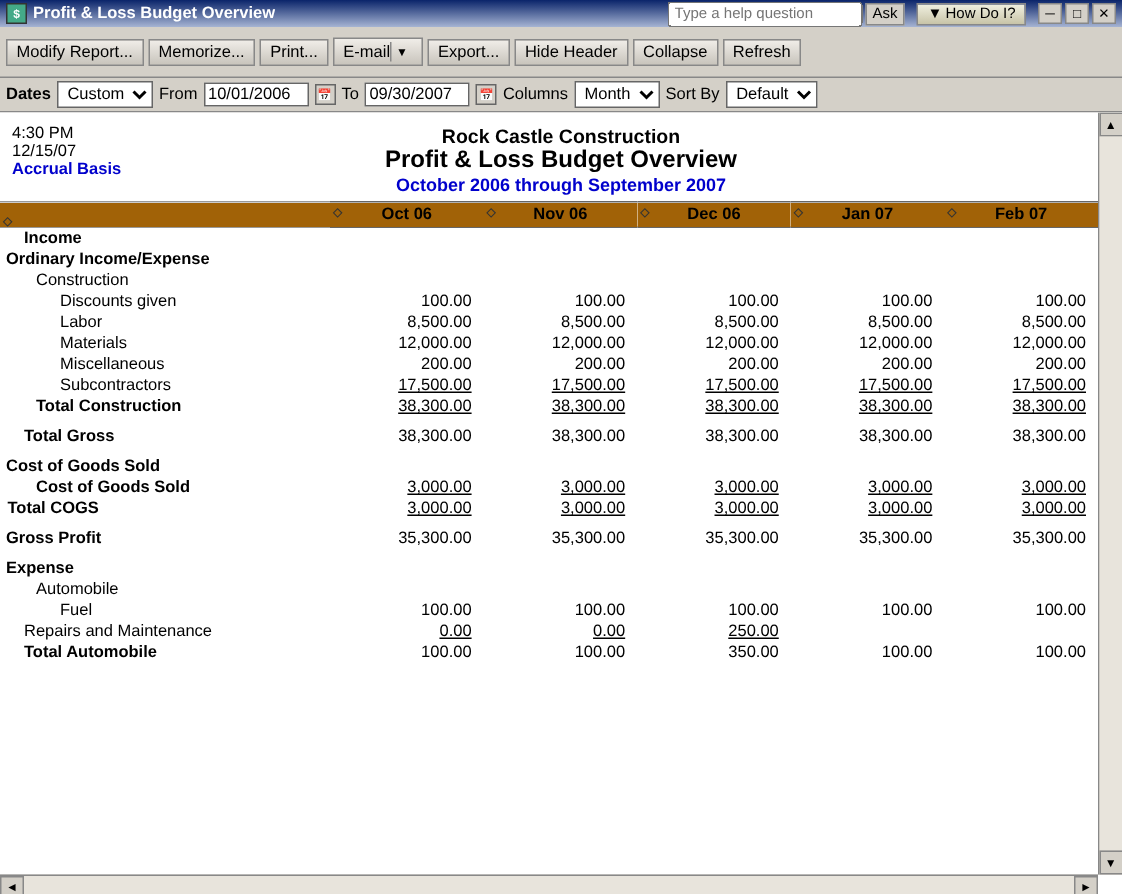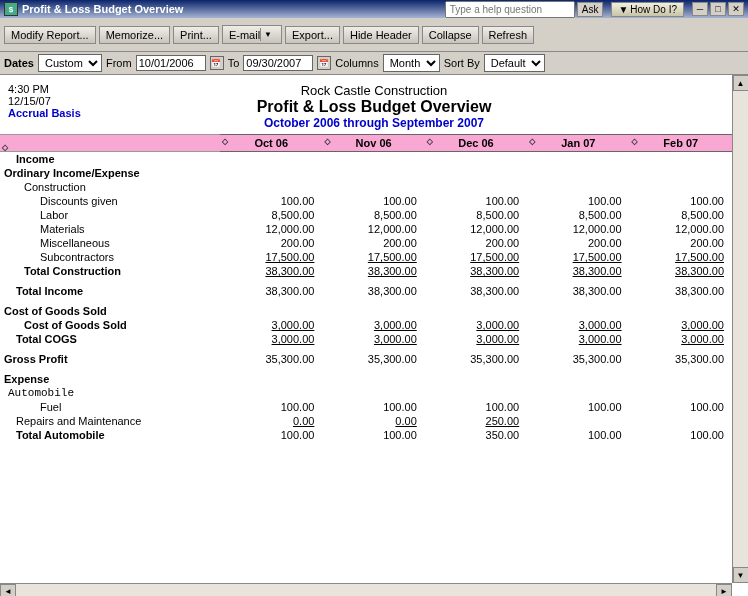--- a/index.html
+++ b/index.html
@@ -145,21 +145,21 @@
       position: relative;
       height: calc(596px - 18px - 30px - 24px);
     }
     .report-header {
       text-align: center;
       padding: 8px 0 4px 0;
       background: white;
     }
     .company-name {
       font-size: 13px;
-      font-weight: normal;
+      font-weight: bold;
     }
     .report-title {
       font-size: 16px;
       font-weight: bold;
     }
     .report-subtitle {
       color: #0000cc;
       font-size: 12px;
       font-weight: bold;
     }
@@ -175,21 +175,21 @@
     table {
       width: 100%;
       border-collapse: collapse;
       font-size: 11px;
     }
     th {
       text-align: center;
       border-bottom: 1px solid #666;
       border-top: 1px solid #666;
       padding: 2px 8px;
-      background: #f9a8d4;
+      background: #a16207;
       font-weight: bold;
       position: relative;
     }
     th::before {
       content: '◇';
       position: absolute;
       left: 2px;
       font-size: 8px;
       color: #333;
     }
@@ -405,21 +405,21 @@
           <td class="col-num" style="text-decoration:underline;">38,300.00</td>
           <td class="col-num" style="text-decoration:underline;">38,300.00</td>
           <td class="col-num" style="text-decoration:underline;">38,300.00</td>
         </tr>
 
         <tr>
             <td colspan="6" style="height:6px;"></td>
           </tr>
 
         <tr>
-          <td class="col-label" style="padding-left:16px; font-weight:bold;">Total Income</td>
+          <td class="col-label" style="padding-left:16px; font-weight:bold;">Total Gross</td>
           <td class="col-num">38,300.00</td>
           <td class="col-num">38,300.00</td>
           <td class="col-num">38,300.00</td>
           <td class="col-num">38,300.00</td>
           <td class="col-num">38,300.00</td>
         </tr>
 
         <tr>
             <td colspan="6" style="height:6px;"></td>
           </tr>
@@ -436,21 +436,21 @@
         <tr>
           <td class="col-label" style="padding-left:24px; font-weight:bold;">Cost of Goods Sold</td>
           <td class="col-num" style="text-decoration:underline;">3,000.00</td>
           <td class="col-num" style="text-decoration:underline;">3,000.00</td>
           <td class="col-num" style="text-decoration:underline;">3,000.00</td>
           <td class="col-num" style="text-decoration:underline;">3,000.00</td>
           <td class="col-num" style="text-decoration:underline;">3,000.00</td>
         </tr>
 
         <tr>
-          <td class="col-label row-total" style="padding-left:16px;">Total COGS</td>
+          <td class="col-label row-total" style="padding-left:5px;">Total COGS</td>
           <td class="col-num" style="text-decoration:underline;">3,000.00</td>
           <td class="col-num" style="text-decoration:underline;">3,000.00</td>
           <td class="col-num" style="text-decoration:underline;">3,000.00</td>
           <td class="col-num" style="text-decoration:underline;">3,000.00</td>
           <td class="col-num" style="text-decoration:underline;">3,000.00</td>
         </tr>
 
         <tr>
             <td colspan="6" style="height:6px;"></td>
           </tr>
@@ -471,21 +471,21 @@
         <tr>
           <td class="col-label row-section">Expense</td>
           <td></td>
             <td></td>
             <td></td>
             <td></td>
             <td></td>
         </tr>
 
         <tr>
-          <td class="col-label" style="padding-left:8px;font-family:Liberation Mono, monospace;">Automobile</td>
+          <td class="col-label" style="padding-left:24px;">Automobile</td>
           <td></td>
             <td></td>
             <td></td>
             <td></td>
             <td></td>
         </tr>
 
         <tr>
           <td class="col-label" style="padding-left:40px;">Fuel</td>
           <td class="col-num">100.00</td>

